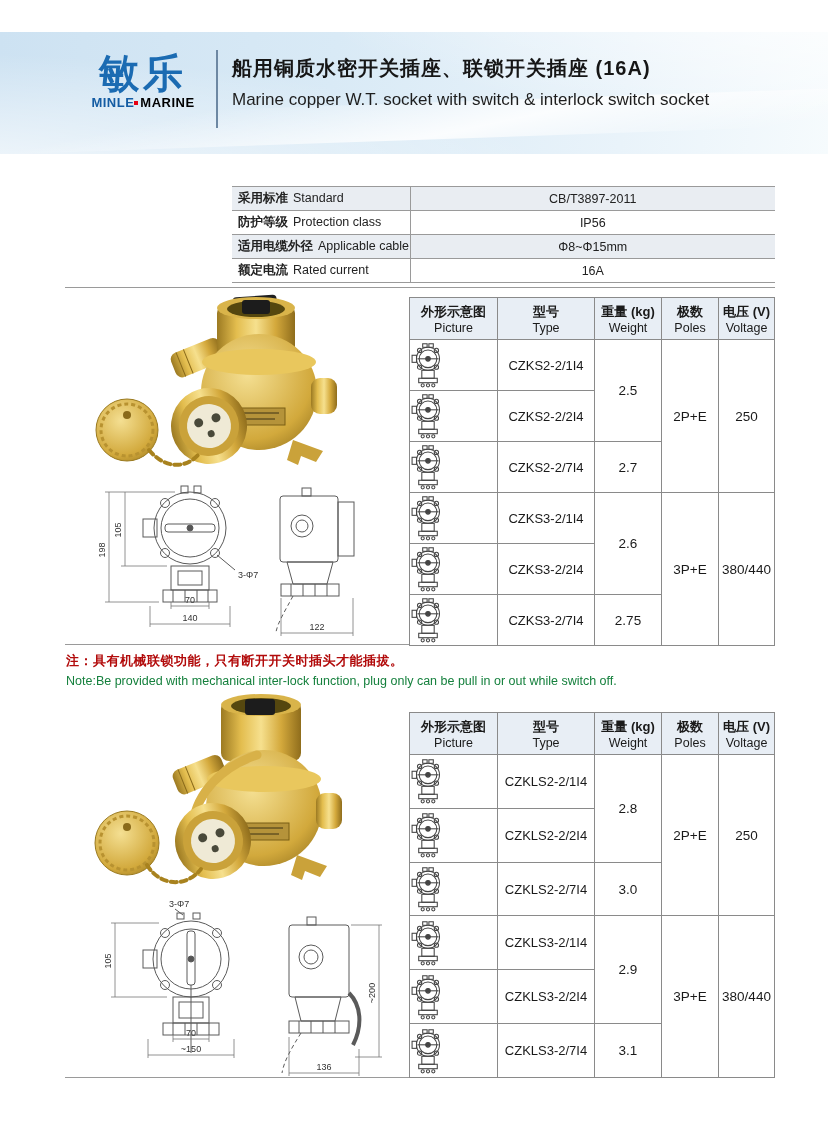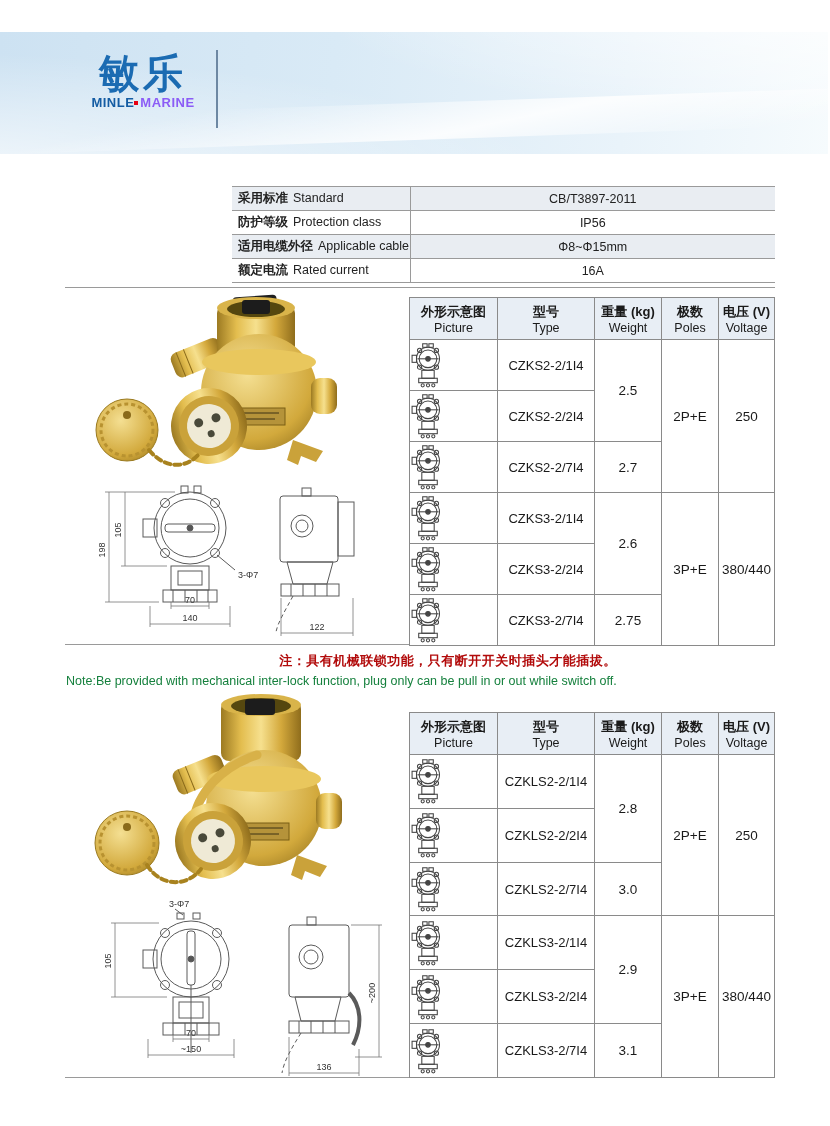--- a/index.html
+++ b/index.html
@@ -14,21 +14,21 @@
       linear-gradient(97deg,#cde2f2 0%,#d9eaf6 40%,#e9f3fa 75%,#f6fbfd 100%);
   }
   .band:after { content:""; position:absolute; left:0; top:58%; width:100%; height:30%;
     background:linear-gradient(170deg, rgba(255,255,255,0) 20%, rgba(255,255,255,.85) 60%, rgba(255,255,255,0) 95%);
     transform:skewY(-2deg); }
   .logo { position:absolute; left:78px; top:52px; width:130px; text-align:center; }
   .logo-cn { font-size:40px; line-height:42px; font-weight:bold; color:#1b6bb2; letter-spacing:4px; }
   .logo-en { font-size:13px; font-weight:bold; letter-spacing:.5px; margin-top:1px; }
   .logo-en .b1 { color:#145ca3; }
   .logo-en .emark { display:inline-block; width:4px; height:4px; background:#e60012; margin:0 2px 1px 0; vertical-align:middle; }
-  .logo-en .b2 { color:#8b5cf6;text-align:right; }
+  .logo-en .b2 { color:#000000;text-align:right; }
   .hdr-divider { position:absolute; left:216px; top:50px; width:2px; height:78px; background:#6d88a3; }
   .titles { position:absolute; left:232px; top:55px; width:560px; }
   .title-cn { font-size:20px; font-weight:600; color:#161616; letter-spacing:1px; }
   .title-en { font-size:17px; color:#1e1e1e; margin-top:8px; }
 
   
   .spec { position:absolute; left:232px; top:186px; width:543px; border-collapse:collapse; table-layout:fixed; }
   .spec td { border-top:1px solid #9a9a9a; border-bottom:1px solid #9a9a9a; height:24px; font-size:12.5px; color:#222; }
   .spec td.lab { width:178px; padding-left:6px; border-right:1px solid #9a9a9a;margin-left:42px; }
   .spec td.val { text-align:center;margin-left:8px; }
@@ -51,21 +51,21 @@
   .dt th, .dt td { border:1px solid #8a8a8a; text-align:center; vertical-align:middle; color:#1a1a1a; }
   .dt th { background:#e8eef5; height:42px; font-weight:normal; }
   .dt .hcn { font-size:13px; font-weight:bold; }
   .dt .hen { font-size:12.5px; }
   .dt td.typ { font-size:13px; }
   .dt td.num { font-size:13.5px; }
   .dt td.pic { padding:2px 0; }
 
   
   .note { position:absolute; left:66px; top:652px; }
-  .note-cn { font-size:13px; font-weight:bold; color:#b20b0b; letter-spacing:.5px;text-align:right; }
+  .note-cn { font-size:13px; font-weight:bold; color:#b20b0b; letter-spacing:.5px; }
   .note-en { font-size:12.5px; color:#15803d; margin-top:4px; }
 
   .dimtext { font-size:9px; fill:#333; }
   svg { display:block; }
 </style>
 </head>
 <body>
 
 <div class="page">
 
@@ -96,20 +96,24 @@
 
   <div class="band"></div>
 
   <div class="logo">
     <div class="logo-cn">敏乐</div>
     <div class="logo-en"><span class="b1">MINLE</span><span class="emark"></span><span class="b2">MARINE</span></div>
   </div>
 
   <div class="hdr-divider"></div>
 
+  <div class="titles">
+    <div class="title-cn">船用铜质水密开关插座、联锁开关插座 (16A)</div>
+    <div class="title-en">Marine copper W.T. socket with switch &amp; interlock switch socket</div>
+  </div>
 
   <table class="spec">
     <tbody>
         <tr class="shade">
       <td class="lab"><span class="cnb">采用标准</span><span>Standard</span></td>
       <td class="val">CB/T3897-2011</td>
     </tr>
     <tr>
       <td class="lab"><span class="cnb">防护等级</span><span>Protection class</span></td>
       <td class="val">IP56</td>

